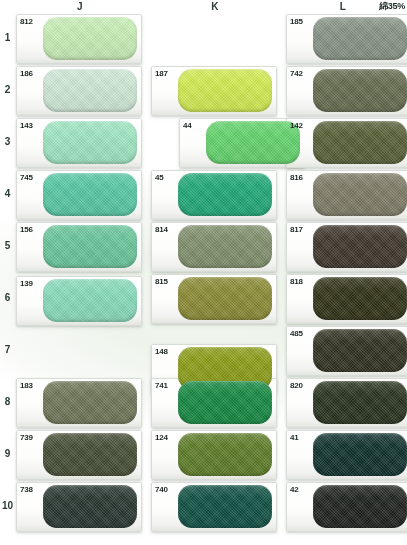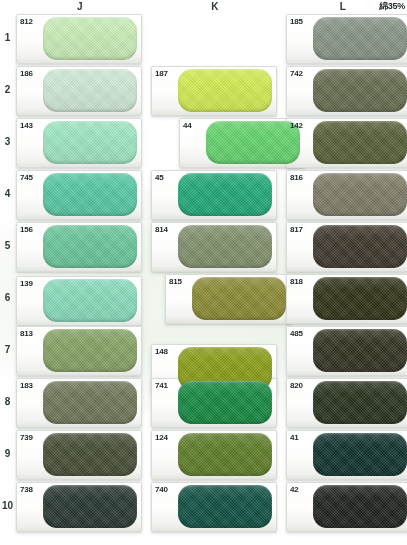--- a/index.html
+++ b/index.html
@@ -166,26 +166,20 @@
       <div class="swatch" title="156" style="background-color: rgb(104, 198, 154);">
         <div class="tint"></div>
       </div>
     </div>
     <div class="card" style="left: 16px; top: 276px; width: 124px; height: 48px; text-align: center;">
       <span class="code">139</span>
       <div class="swatch" title="139" style="background-color: rgb(135, 220, 186);">
         <div class="tint"></div>
       </div>
     </div>
-    <div class="card" style="left: 16px; top: 326px; width: 124px; height: 48px;">
-      <span class="code">813</span>
-      <div class="swatch" title="813" style="background-color: rgb(132, 162, 99);">
-        <div class="tint"></div>
-      </div>
-    </div>
     <div class="card" style="left: 16px; top: 378px; width: 124px; height: 48px;">
       <span class="code">183</span>
       <div class="swatch" title="183" style="background-color: rgb(110, 117, 86);">
         <div class="tint"></div>
       </div>
     </div>
     <div class="card" style="left: 16px; top: 430px; width: 124px; height: 48px;">
       <span class="code">739</span>
       <div class="swatch" title="739" style="background-color: rgb(67, 76, 52);">
         <div class="tint"></div>
@@ -214,21 +208,21 @@
       <div class="swatch" title="45" style="background-color: rgb(30, 168, 119);">
         <div class="tint"></div>
       </div>
     </div>
     <div class="card" style="left: 151px; top: 222px; width: 124px; height: 48px;">
       <span class="code">814</span>
       <div class="swatch" title="814" style="background-color: rgb(127, 143, 107);">
         <div class="tint"></div>
       </div>
     </div>
-    <div class="card" style="left: 165px; top: 274px; width: 124px; height: 48px;">
+    <div class="card" style="left: 151px; top: 274px; width: 124px; height: 48px;">
       <span class="code">815</span>
       <div class="swatch" title="815" style="background-color: rgb(138, 138, 51);">
         <div class="tint"></div>
       </div>
     </div>
     <div class="card" style="left: 151px; top: 344px; width: 124px; height: 48px;">
       <span class="code">148</span>
       <div class="swatch" title="148" style="background-color: rgb(138, 156, 21);">
         <div class="tint"></div>
       </div>

